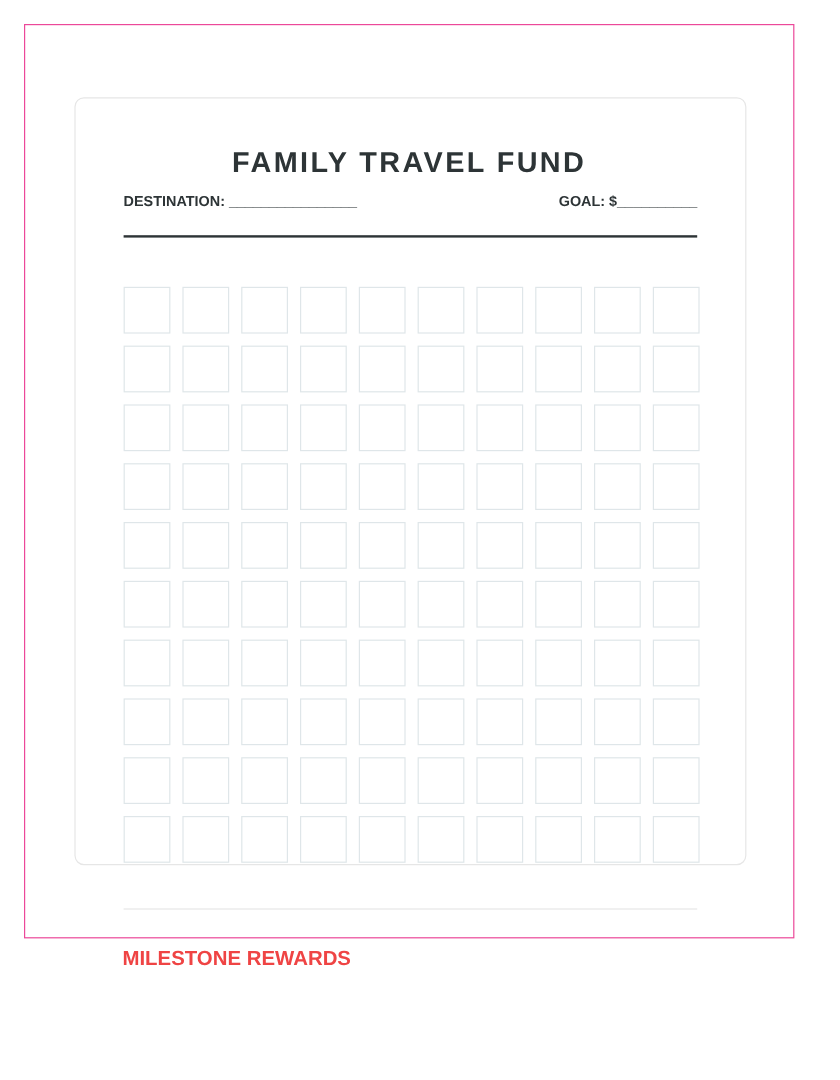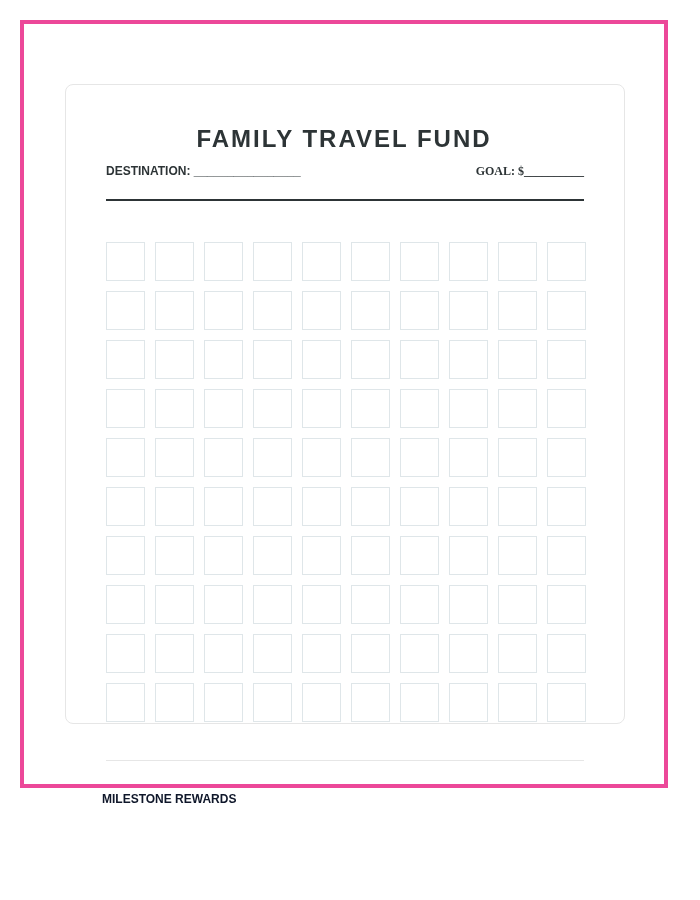--- a/index.html
+++ b/index.html
@@ -1,44 +1,44 @@
 <!DOCTYPE html>
 <html><head>
 <meta charset="utf-8">
 <style>
   html, body { margin: 0; padding: 0; background: #ffffff; }
   body { width: 700px; height: 900px; position: relative; overflow: hidden; font-family: "Liberation Sans", sans-serif; color: #2d3436; }
   .page {
     position: absolute; left: 20px; top: 20px; width: 640px; height: 760px;
-    border: 4px solid #ec4899; box-sizing: content-box; background: #fff;
+    border: 1px solid #ec4899; box-sizing: content-box; background: #fff;
   }
   .card {
     position: absolute; left: 41px; top: 60px; width: 558px; height: 638px;
     border: 1px solid #e6e6e6; border-radius: 8px; background: #fff;
   }
   .title {
     position: absolute; left: 0; right: 0; top: 101px; text-align: center;
     font-weight: bold; font-size: 24px; letter-spacing: 2px; color: #2d3436;
   }
   .meta-row {
     position: absolute; left: 82px; width: 478px; top: 140px; height: 20px;
     font-weight: bold; font-size: 12px; color: #2d3436;
   }
   .meta-left { position: absolute; left: 0; top: 0; white-space: nowrap; }
-  .meta-right { position: absolute; right: 0; top: 0; white-space: nowrap; font-family: Liberation Serif, serif; }
+  .meta-right { position: absolute; right: 0; top: 0; white-space: nowrap; }
   .rule-main { position: absolute; left: 82px; width: 478px; top: 175px; height: 2px; background: #2d3436; }
   .grid {
     position: absolute; left: 82px; top: 218px; width: 479px;
     display: grid; grid-template-columns: repeat(10, 39px); column-gap: 10px; row-gap: 10px;
   }
   .box { width: 37px; height: 37px; border: 1px solid #dfe6e9; background: #fff; }
   .rule-light { position: absolute; left: 82px; width: 478px; top: 736px; height: 1px; background: #e6e6e6; }
   .milestone {
     position: absolute; left: 102px; top: 789px; height: 16px; overflow: hidden;
-    font-weight: bold; font-size: 12px; line-height: 20px; color: #0f172a; white-space: nowrap;
+    font-weight: bold; font-size: 17px; line-height: 20px; color: #ef4444; white-space: nowrap;
   }
 </style>
 </head>
 <body>
 
 <div class="page">
   <div class="card"></div>
   <div class="title">FAMILY TRAVEL FUND</div>
   <div class="meta-row">
     <span class="meta-left">DESTINATION: ________________</span>

